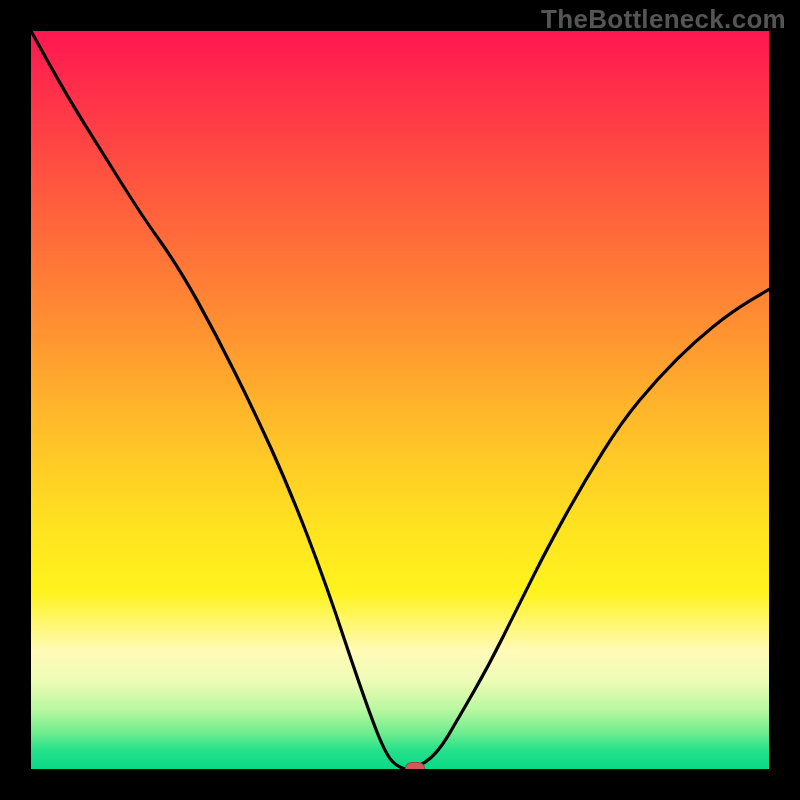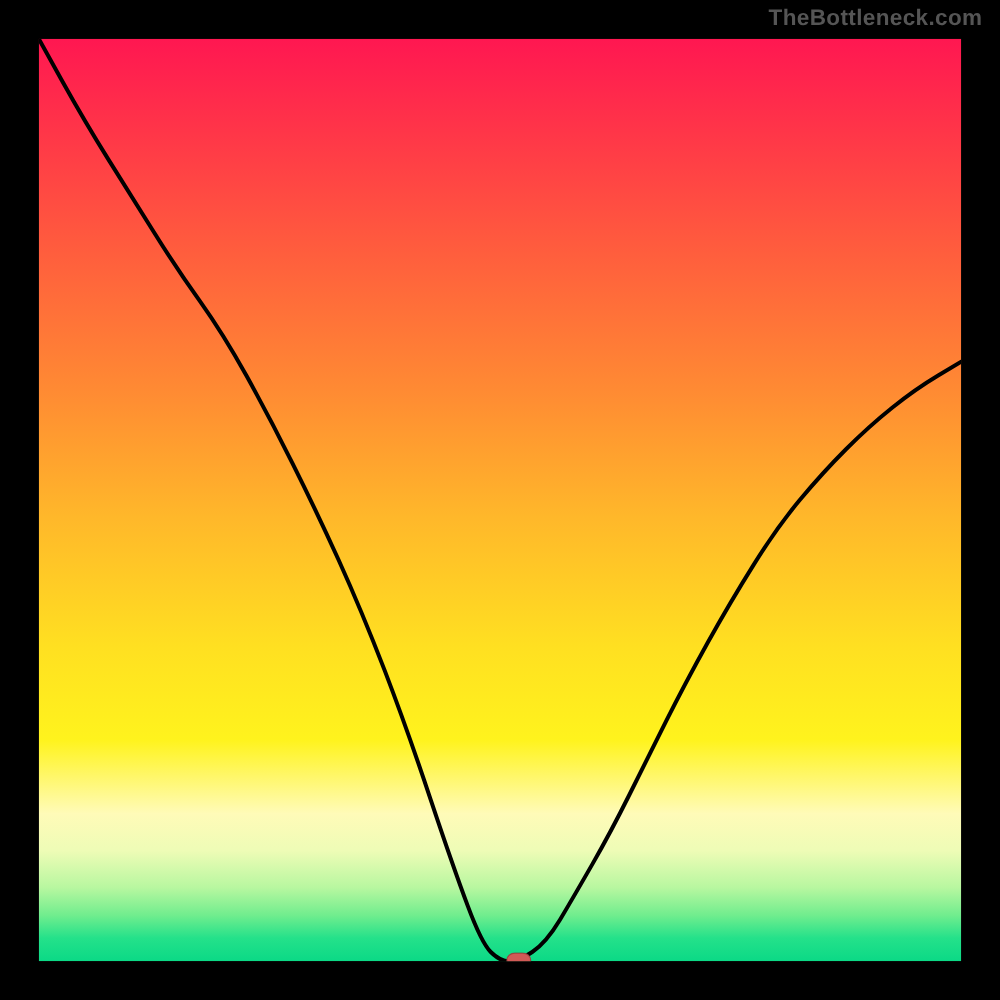--- a/index.html
+++ b/index.html
@@ -15,21 +15,21 @@
     position: relative;
     width: 800px;
     height: 800px;
     background: #000;
   }
   .watermark {
     position: absolute;
     top: 4px;
     right: 14px;
     color: #555;
-    font-size: 18px;
+    font-size: 26px;
     font-weight: 600;
     letter-spacing: 0.3px;
     z-index: 5;
   }
   .plot {
     position: absolute;
     left: 31px;
     top: 31px;
     width: 738px;
     height: 738px;

